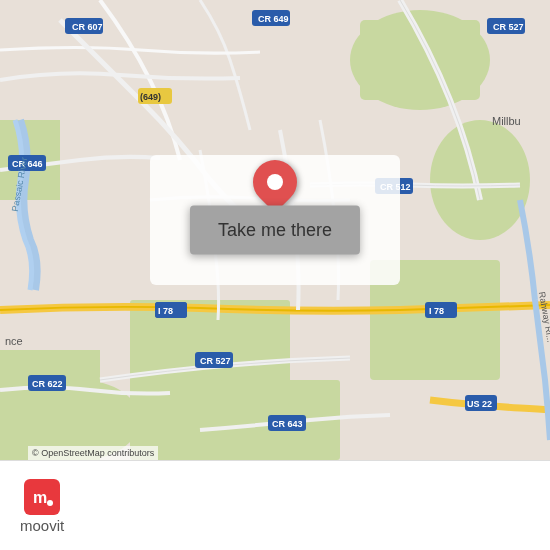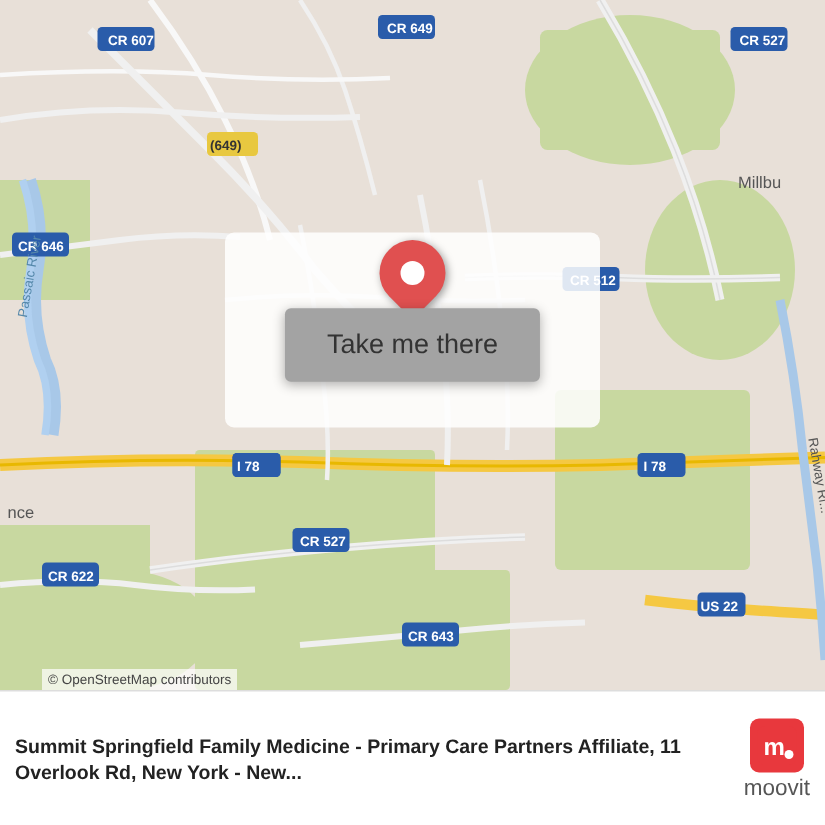--- a/index.html
+++ b/index.html
@@ -237,23 +237,20 @@
   </div>
 
   <button class="take-me-there-btn">Take me there</button>
 
   <div style="position:absolute;bottom:0;left:0;background:rgba(255,255,255,0.7);font-size:9px;color:#444;padding:2px 4px;margin-left:28px;">
     <span>© OpenStreetMap contributors</span>
   </div>
 </div>
 
 <div class="info-bar">
-  <div class="info-left">
-    <div class="location-title">Summit Springfield Family Medicine - Primary Care Partners Affiliate, 11 Overlook Rd, New York - New...</div>
-  </div>
   <div class="moovit-logo">
     <div class="moovit-icon">
 
       <svg width="26" height="26" viewBox="0 0 26 26">
         <rect width="26" height="26" fill="#e8383d" rx="5"></rect>
         <text x="4" y="19" font-size="16" fill="white" font-family="Arial" font-weight="bold">m</text>
 
         <circle cx="21" cy="19" r="3" fill="white"></circle>
       </svg>
     </div>

